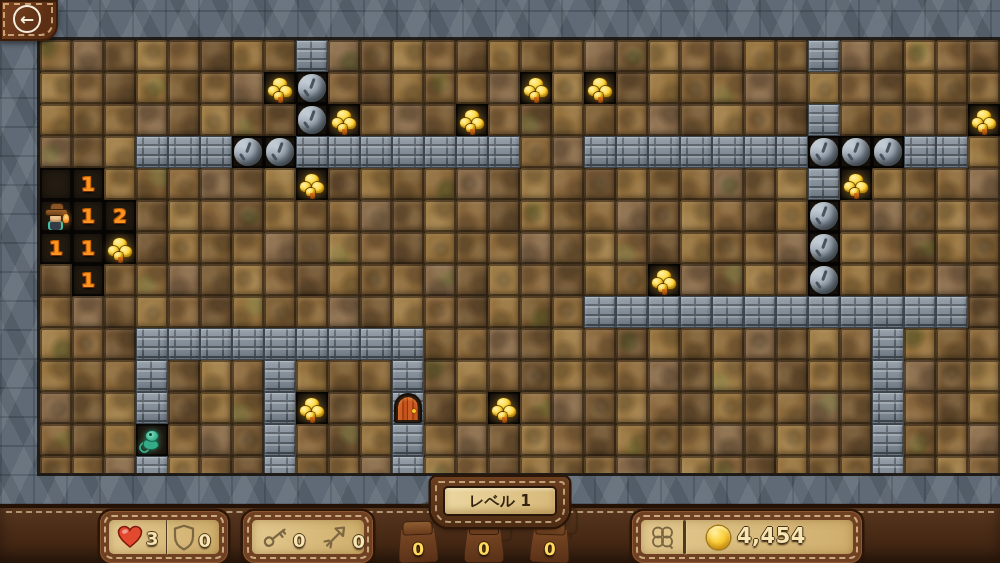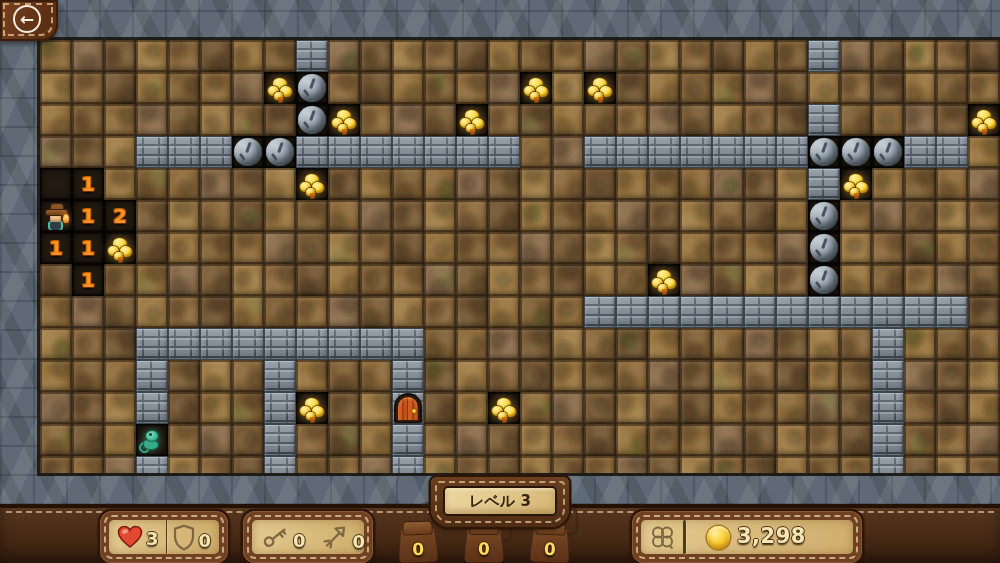--- a/index.html
+++ b/index.html
@@ -757,26 +757,26 @@
         <div class="parch">
       <svg width="27" height="27" viewBox="0 0 27 27" fill="none" stroke="#7d6742" stroke-width="2">
             <circle cx="9" cy="8.5" r="5"></circle>
             <circle cx="18" cy="8.5" r="5"></circle>
             <circle cx="9" cy="17.5" r="5"></circle>
             <circle cx="18" cy="17.5" r="5"></circle>
             <path d="M20.5 21.5 l3 3"></path>
           </svg>
       <div class="vdiv"></div>
       <div class="coin" style="margin-left:14px"></div>
-      <span class="num coin-num">3,298</span>
+      <span class="num coin-num">4,454</span>
     </div>
       </div>
   </div>
 
   <div class="ltab">
-    <div class="plate">レベル 3</div>
+    <div class="plate">レベル 1</div>
   </div>
 
   <div class="back">
     <div class="back-circle">←</div>
   </div>
 
 </div>
 
 </body></html>

